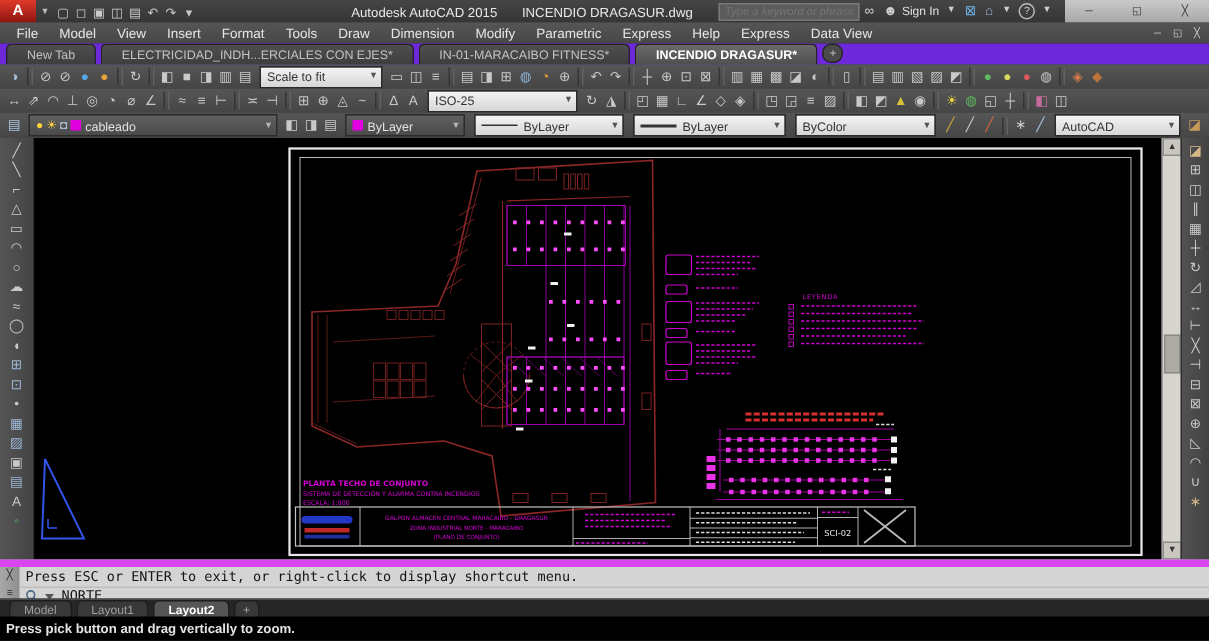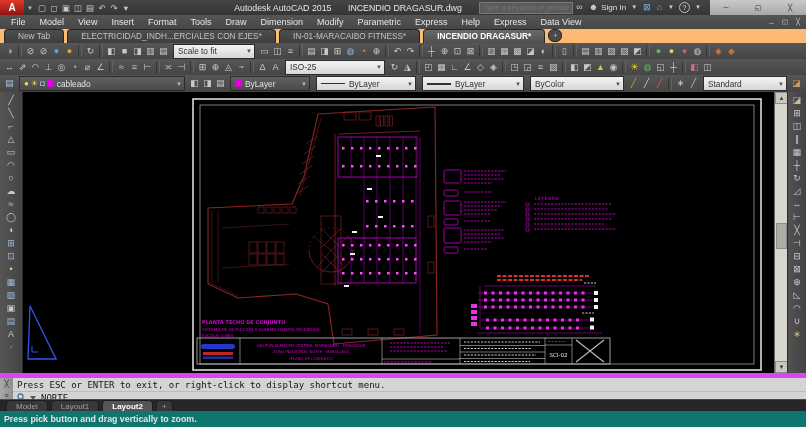--- a/index.html
+++ b/index.html
@@ -25,21 +25,21 @@
   .win-panel{width:96px;height:15px;background:linear-gradient(#c9c9c9,#a8a8a8);display:flex;align-items:center;justify-content:space-around;margin-left:6px;}
   .win-btn{font-size:7px;color:#333;width:20px;text-align:center;line-height:15px;}
 
   
   #menubar{top:15px;height:14px;background:linear-gradient(#555,#474747);border-bottom:1px solid #2e2e2e;padding-left:4px;}
   .menu-item{font-size:9px;color:#e6e6e6;padding:0 7px;line-height:14px;}
   .menu-win-ctl{position:absolute;right:2px;top:15px;height:14px;display:flex;align-items:center;}
   .menu-win-ctl span{font-size:6.5px;color:#cfcfcf;padding:0 4px;}
 
   
-  #filetabs{top:29px;height:14px;background:#fdba74;padding-left:4px;align-items:flex-end;}
+  #filetabs{top:29px;height:14px;background:#6d28d9;padding-left:4px;align-items:flex-end;}
   .ftab{height:13px;line-height:13px;font-size:8.3px;color:#c2c2c2;background:linear-gradient(#4e4e4e,#3e3e3e);border:1px solid #242424;border-bottom:none;border-radius:4px 4px 0 0;padding:0 13px;margin-right:3px;white-space:nowrap;}
   .ftab.active{background:linear-gradient(#6a6a6a,#4f4f4f);color:#fff;font-weight:bold;}
   .ftab-plus{width:12px;height:11px;line-height:11px;border-radius:6px;background:#4a4a4a;border:1px solid #242424;color:#bbb;font-size:8px;text-align:center;margin-bottom:1px;}
 
   
   .toolbar{background:linear-gradient(#565656,#454545);border-bottom:1px solid #303030;padding-left:3px;}
   #tb1{top:43px;height:16px;}
   #tb2{top:59px;height:16px;}
   #tb3{top:75px;height:17px;}
   .iconrow{display:flex;align-items:center;}
@@ -77,21 +77,21 @@
   .mag{margin-right:3px;}
   .cmd-caret{width:0;height:0;border-left:3px solid transparent;border-right:3px solid transparent;border-top:4px solid #555;margin:0 5px 0 1px;}
 
   
   #layouttabs{top:399px;height:12px;background:#262626;align-items:flex-end;padding-left:6px;border-top:1px solid #4a4a4a;}
   .ltab{height:11px;line-height:11px;font-size:8px;color:#9f9f9f;background:#383838;border:1px solid #1d1d1d;border-bottom:none;border-radius:4px 4px 0 0;padding:0 9px;margin-right:3px;}
   .ltab.active{background:#555;color:#fff;font-weight:bold;}
   .ltab.plus{padding:0 5px;}
 
   
-  #statusbar{top:411px;height:16px;background:#0f766e;}
+  #statusbar{top:411px;height:16px;background:#000000;}
   #status-hint{font-size:8.8px;color:#e4e4e4;padding-left:4px;font-weight:bold;}
 
   #plan-svg text{font-family:"DejaVu Sans",sans-serif;}
 </style>
 </head>
 <body>
 
 <div class="app">
 
   <div class="row" id="titlebar">
@@ -335,21 +335,21 @@
     <div class="iconrow">
 
     <span class="tbi" style="color: rgb(216, 162, 60);">╱</span>
         <span class="tbi" style="color: rgb(200, 200, 200);">╱</span>
         <span class="tbi" style="color: rgb(216, 106, 60);">╱</span>
         <span class="tbi sep"></span>
         <span class="tbi">∗</span>
         <span class="tbi" style="color: rgb(169, 196, 221);">╱</span>
       </div>
     <div class="combo light" style="width:76px;">
-      <span>Standard</span>
+      <span>AutoCAD</span>
         <span class="caret">▼</span>
     </div>
     <span class="tbi" style="color:#c89a5a">◪</span>
   </div>
 
   <div id="main">
 
     <div id="left-toolbar">
 
     <span class="tbi">╱</span>

